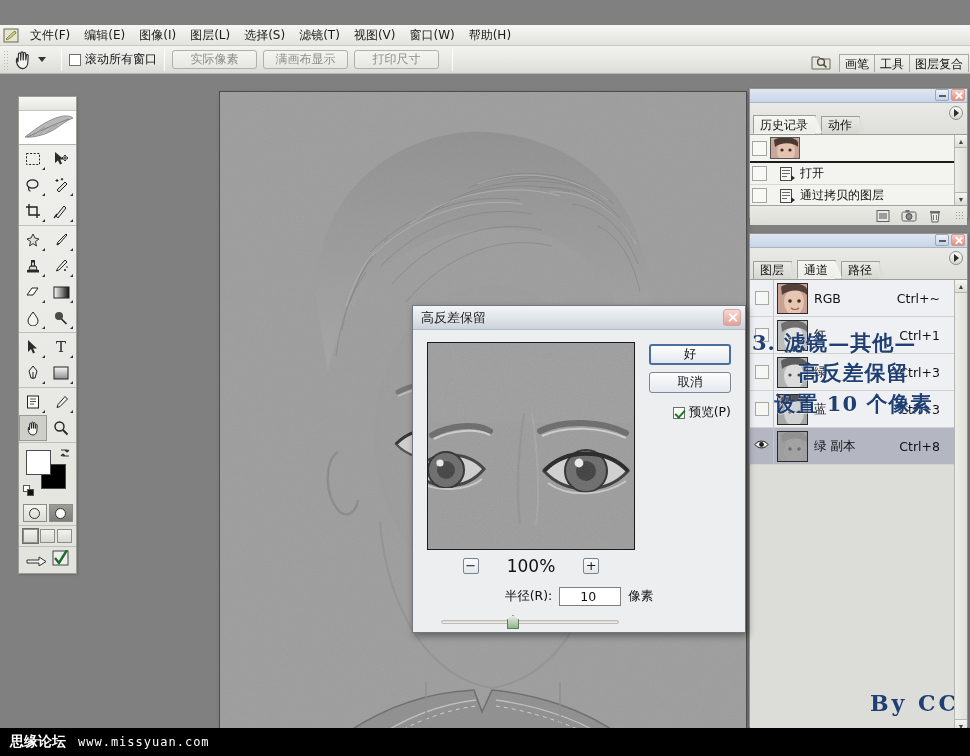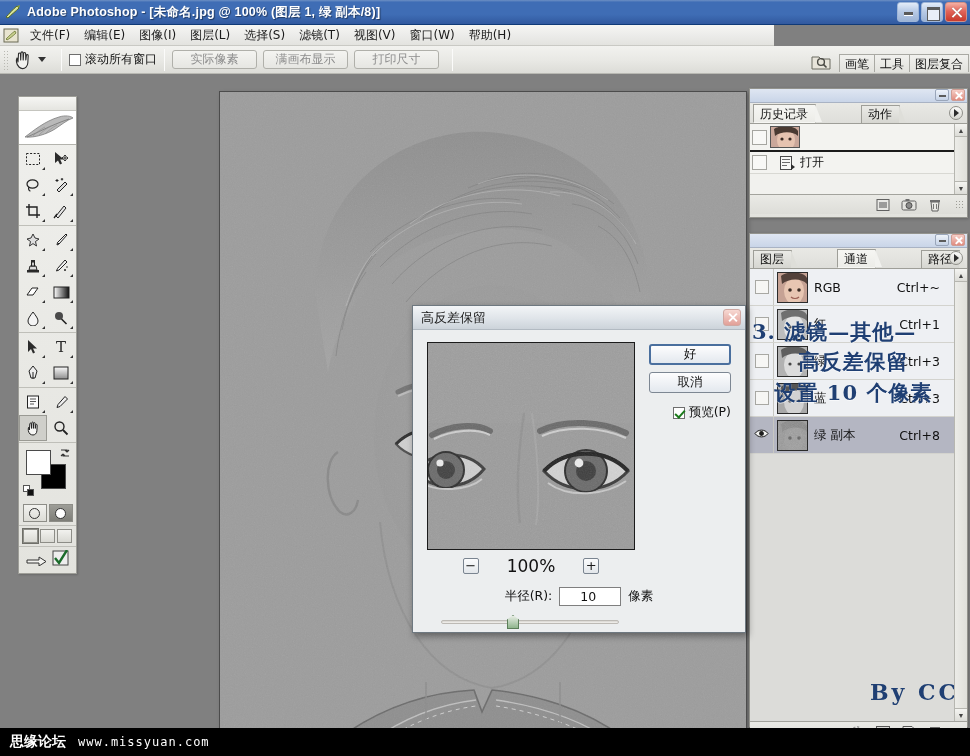--- a/index.html
+++ b/index.html
@@ -55,21 +55,21 @@
   }
   .winbtn.close .g:before, .winbtn.close .g:after {
     content: ""; position: absolute; left: 10px; top: 3px; width: 2px; height: 13px;
     background: #fff; box-shadow: 0 0 1px rgba(0,0,0,.4);
   }
   .winbtn.close .g:before { transform: rotate(45deg); }
   .winbtn.close .g:after { transform: rotate(-45deg); }
 
   
   .menubar {
-    position: absolute; left: 0; top: 25px; width: 774px; height: 21px;
+    position: absolute; left: 0; top: 25px; width: 970px; height: 21px;
     background: linear-gradient(180deg,#f6f6f3 0%,#ececeA 50%,#e3e3df 100%);
     display: flex; align-items: center;
     border-bottom: 1px solid #c9c9c4;
   }
   .menu-doc-icon { width: 16px; height: 15px; margin: 0 4px 0 3px; position: relative; }
   .menu-item {
     padding: 2px 7px; font-size: 12px; color: #1a1a1a; white-space: nowrap;
     font-family: "DejaVu Sans", sans-serif;
   }
 
@@ -208,23 +208,23 @@
   .pal-title .tb.mn:after {
     content:""; position:absolute; left:3px; bottom:3px; width:7px; height:2px; background:#5c5c5c;
   }
   .pal-title .tb.cl:before, .pal-title .tb.cl:after {
     content:""; position:absolute; left:6px; top:1px; width:1.5px; height:9px; background:#fff;
   }
   .pal-title .tb.cl:before { transform: rotate(45deg); }
   .pal-title .tb.cl:after { transform: rotate(-45deg); }
 
   .pal-tabs {
-    height: 21px; display: flex; align-items: flex-end; position: relative;
+    height: 32px; display: flex; align-items: flex-end; position: relative;
     background: linear-gradient(180deg,#e9e9e5,#dededa);
-    border-bottom: 1px solid #9e9e98; padding-left: 3px; gap: 40px;
+    border-bottom: 1px solid #9e9e98; padding-left: 3px;
   }
   .pal-tab {
     height: 18px; line-height: 17px; padding: 0 7px 0 6px; font-size: 12px; color: #111;
     background: linear-gradient(180deg,#eaeae6,#d6d6d1);
     border: 1px solid #9e9e98; border-bottom: none;
     position: relative; margin-right: 5px;
     font-family: "DejaVu Sans", sans-serif;
   }
   .pal-tab:after {
     content: ""; position: absolute; right: -7px; top: -1px;
@@ -395,40 +395,20 @@
     background: #000000; display: flex; align-items: center; padding-left: 10px; gap: 12px;
   }
   .fb-logo { color: #ffffff; font-size: 14px; font-weight: bold; font-family: "DejaVu Sans", sans-serif; }
   .fb-url { color: #ffffff; font-size: 12px; font-family: "DejaVu Sans Mono", monospace; letter-spacing: 1px; }
 </style>
 </head>
 <body>
 
 <div id="app">
 
-  <div class="titlebar">
-    <div class="ps-icon">
-      <svg width="18" height="18" viewBox="0 0 18 18">
-        <path d="M2 14 C5 11,9 6,13 3 L15 5 C12 8,7 12,4 15 Z" fill="#d6e39a" stroke="#5a6a20" stroke-width="1"></path>
-        <path d="M13 3 L15 5 L16 2 Z" fill="#8aa03a"></path>
-      </svg>
-    </div>
-    <span class="title-text">Adobe Photoshop - [未命名.jpg @ 100% (图层 1, 绿 副本/8)]</span>
-    <div class="winbtns">
-      <div class="winbtn min">
-          <span class="g"></span>
-        </div>
-      <div class="winbtn max">
-          <span class="g"></span>
-        </div>
-      <div class="winbtn close">
-          <span class="g"></span>
-        </div>
-    </div>
-  </div>
 
   <div class="menubar">
     <div class="menu-doc-icon">
       <svg width="16" height="15" viewBox="0 0 16 15">
         <rect x="1" y="1" width="14" height="13" fill="#e8e4d0" stroke="#6b6b55"></rect>
         <path d="M3 11 C6 8,9 5,12 3 L13 5 C10 8,6 11,4 12 Z" fill="#c8cf8e" stroke="#5d6a25" stroke-width=".7"></path>
       </svg>
     </div>
     <div class="menu-item">文件(F)</div>
     <div class="menu-item">编辑(E)</div>
@@ -851,20 +831,32 @@
         <span class="hist-arrow"></span>
         <span class="hist-ico">
           <span class="pg"></span>
             <span class="ln" style="top:4px"></span>
             <span class="ln" style="top:7px"></span>
           <span class="ln" style="top:10px;width:5px"></span>
             <span class="tri"></span>
         </span>
         <span>打开</span>
       </div>
+      <div class="hist-row">
+        <div class="hist-chk"></div>
+        <span class="hist-arrow"></span>
+        <span class="hist-ico">
+          <span class="pg"></span>
+            <span class="ln" style="top:4px"></span>
+            <span class="ln" style="top:7px"></span>
+          <span class="ln" style="top:10px;width:5px"></span>
+            <span class="tri"></span>
+        </span>
+        <span>通过拷贝的图层</span>
+      </div>
 
       <div class="pal-scroll">
         <div class="sc-btn">▲</div>
         <div class="sc-btn bot">▼</div>
       </div>
     </div>
     <div class="pal-footer">
       <span class="foot-ico">
         <svg width="16" height="14" viewBox="0 0 16 14">
             <rect x="2" y="1.5" width="12" height="11" fill="#e9e9e6" stroke="#4b4b4b"></rect>

